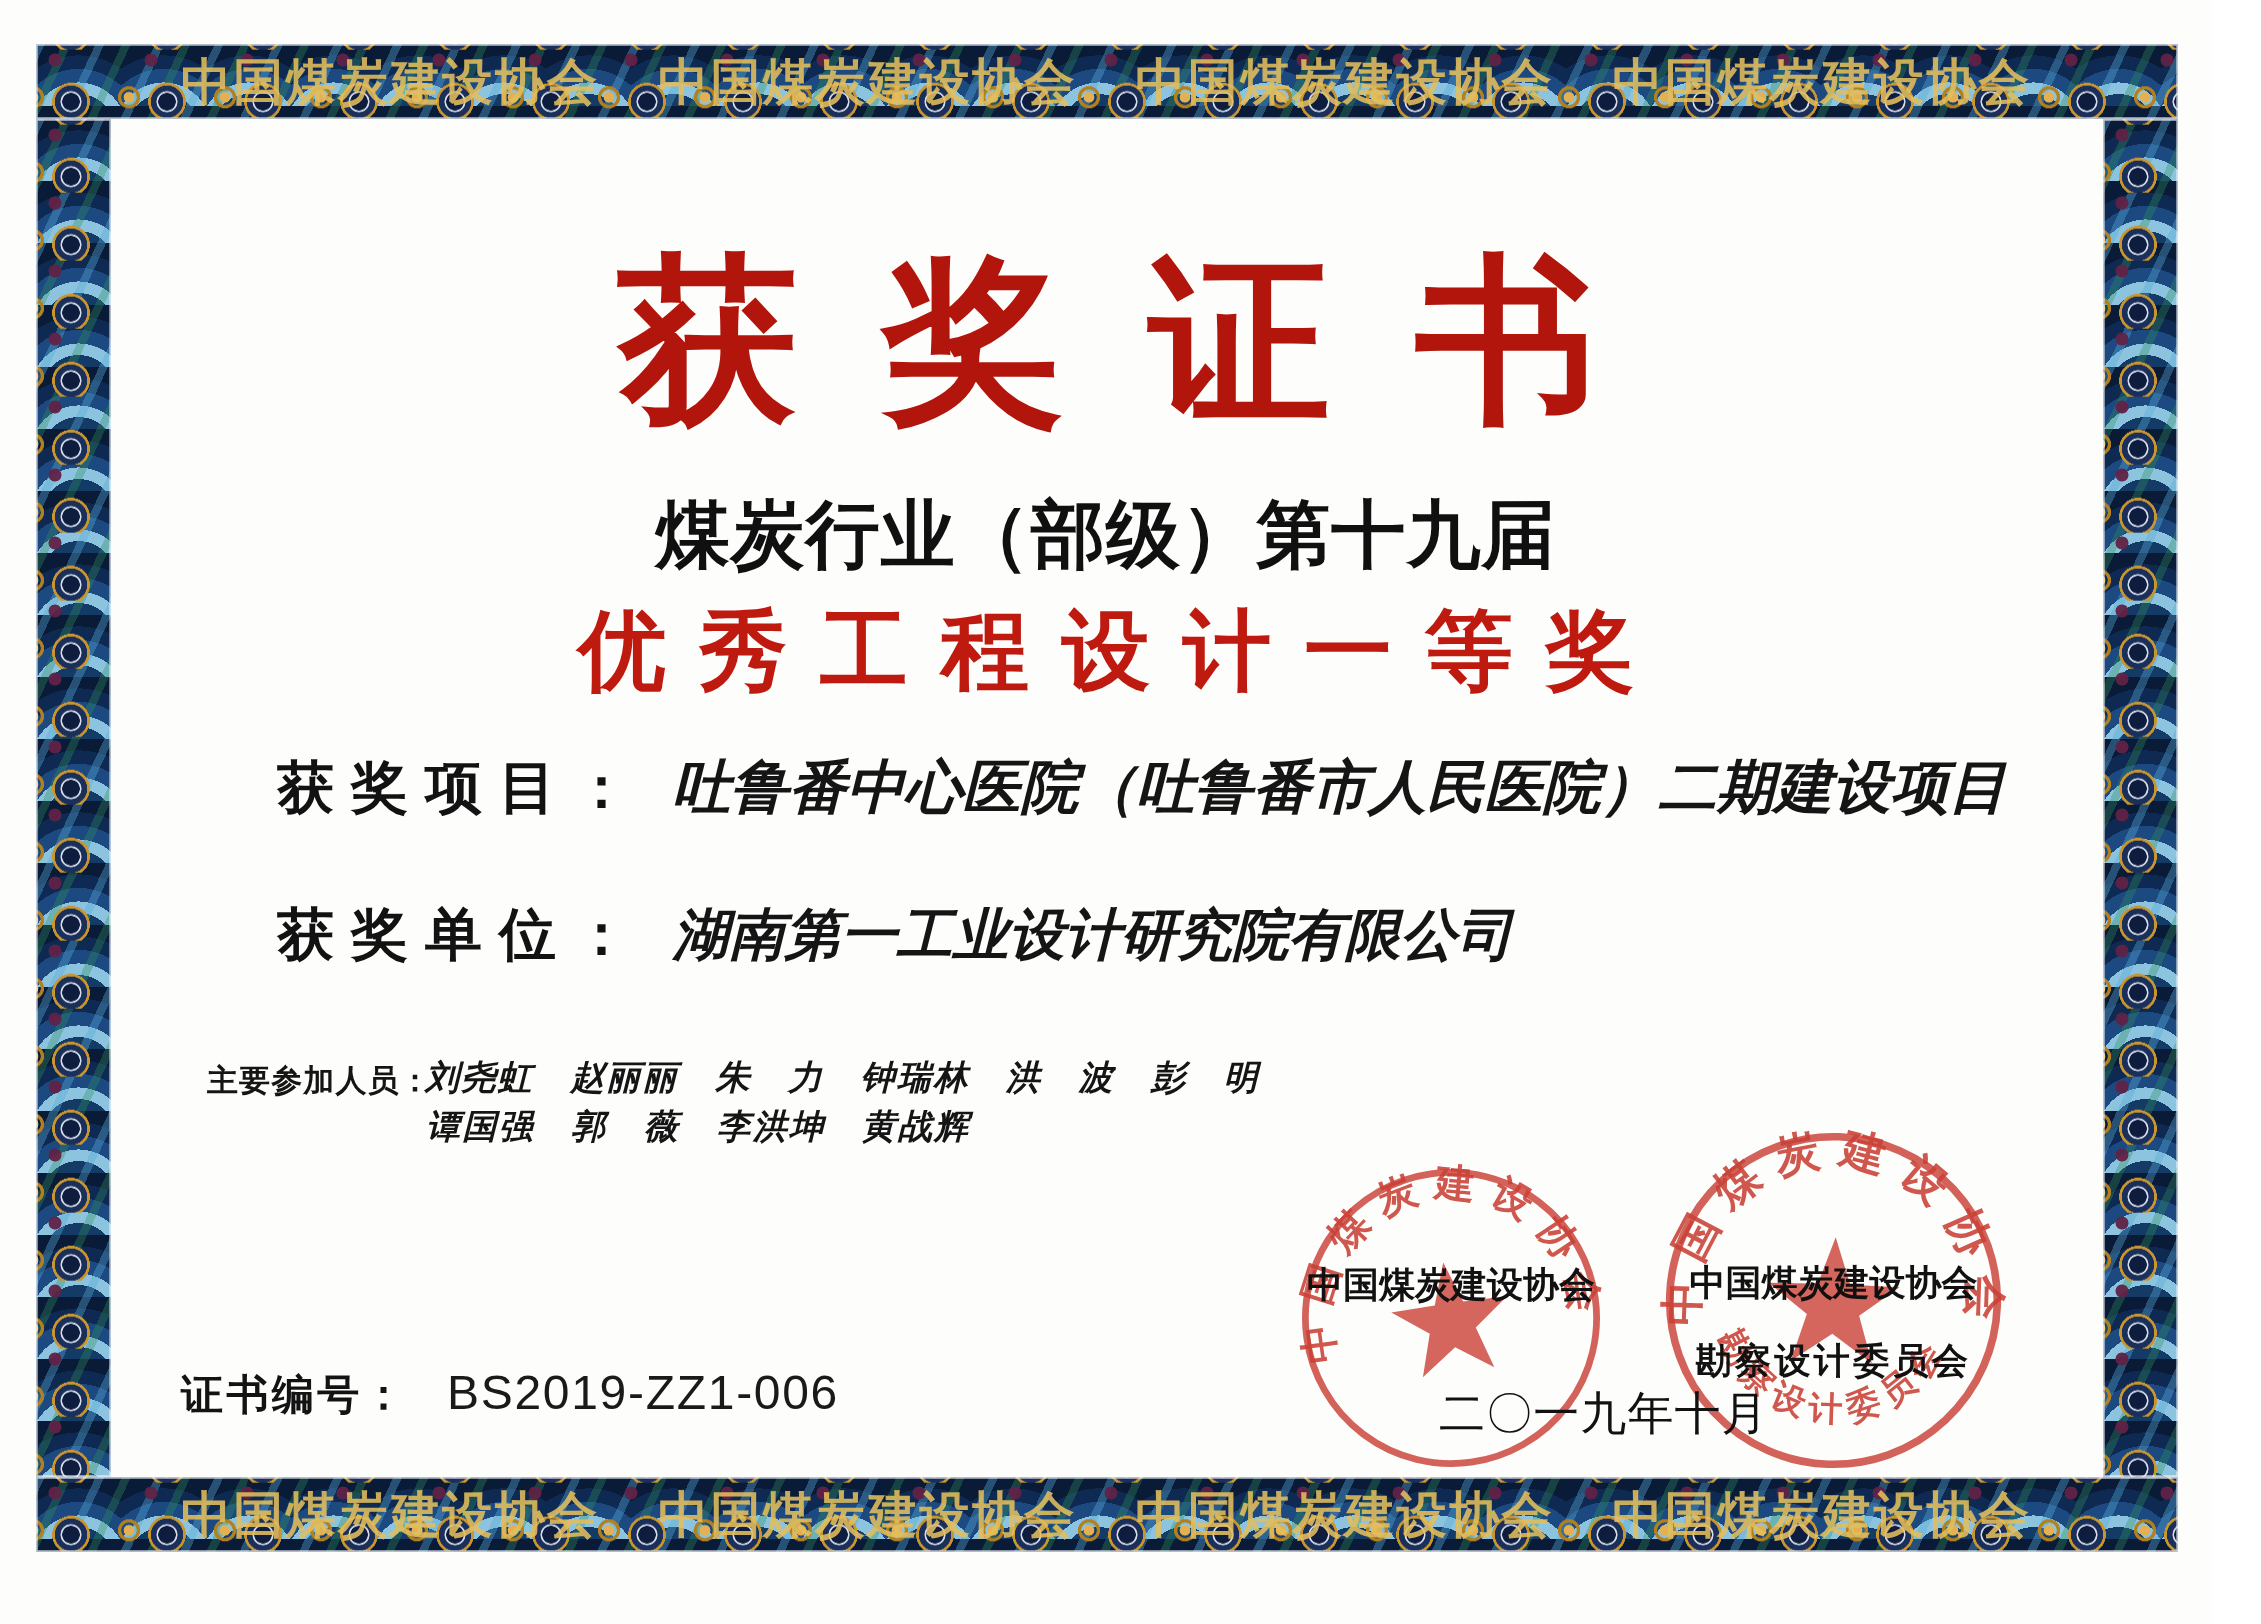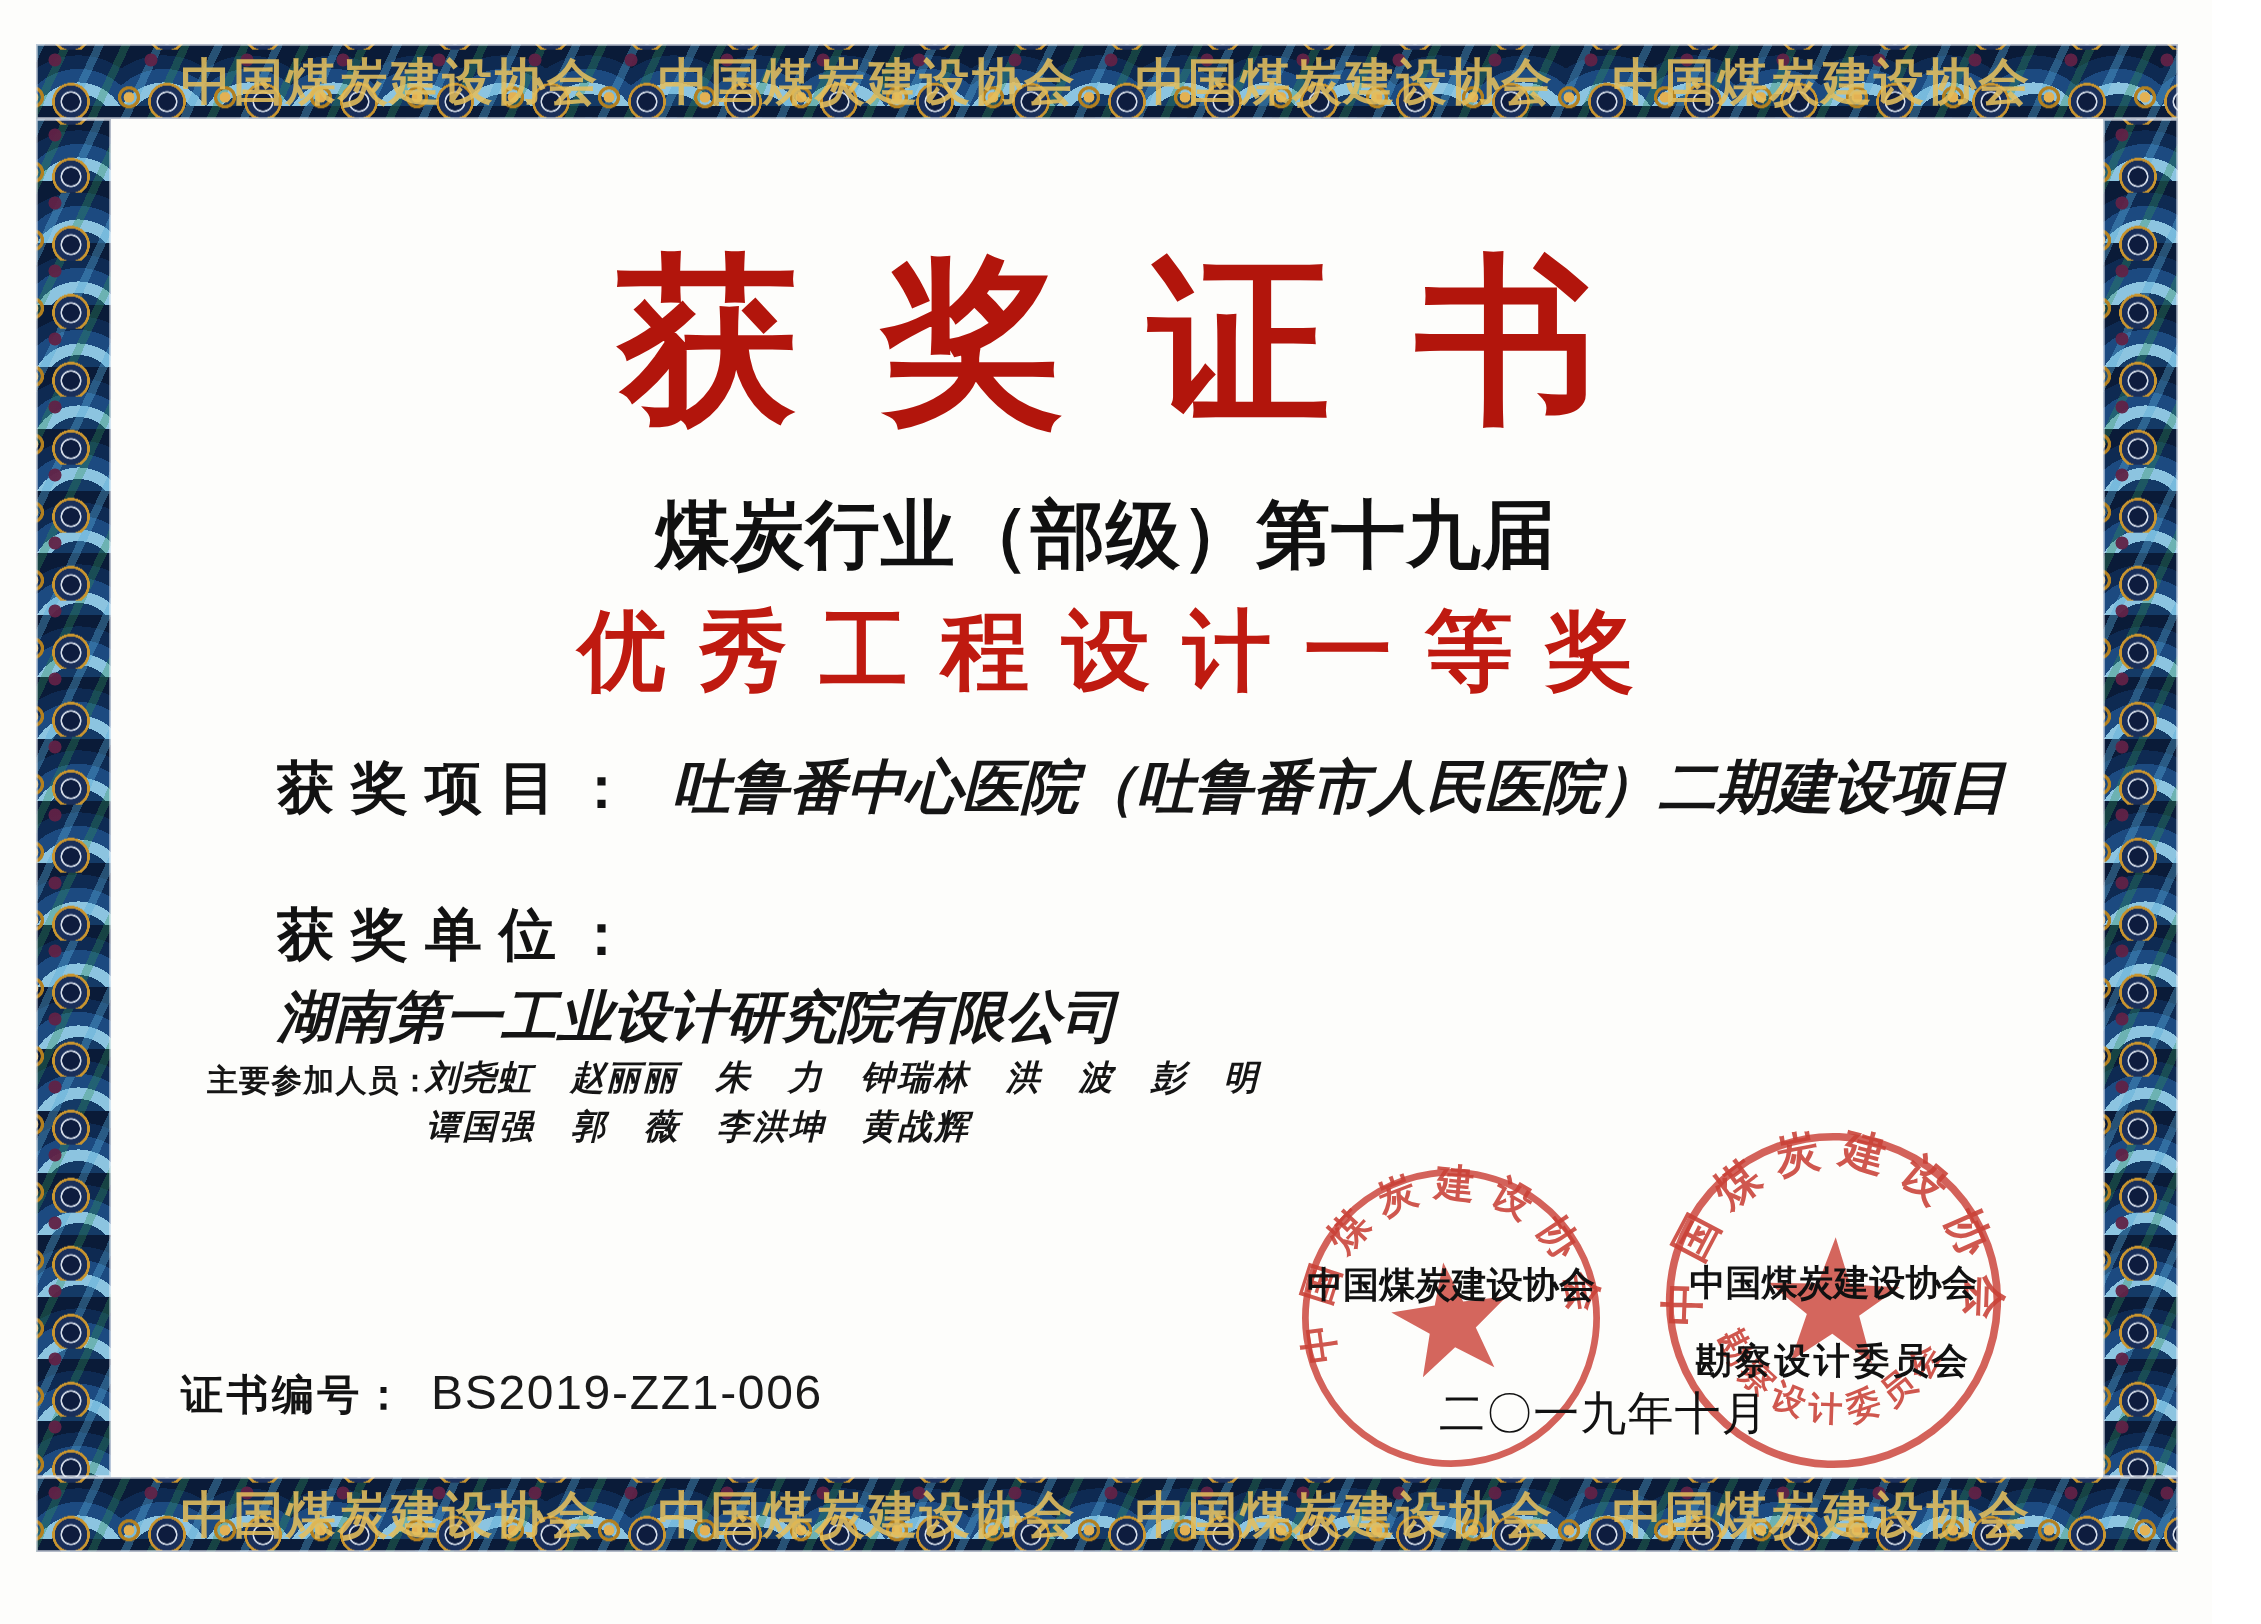--- a/index.html
+++ b/index.html
@@ -43,31 +43,31 @@
   #wm-bottom{top:1477px;}
 
   
   .center-line{position:absolute;left:0;width:100%;text-align:center;line-height:1;white-space:nowrap;}
   #title{top:252px;font-size:181px;font-weight:bold;color:#b2150c;letter-spacing:85px;margin-left:43px;}
   #subtitle{top:498px;font-size:74px;font-weight:bold;color:#101010;letter-spacing:1.1px;}
   #award-line{top:608px;font-size:88px;font-weight:bold;color:#bf1a10;letter-spacing:33px;margin-left:16.4px;}
 
   .field-row{position:absolute;left:277px;display:flex;align-items:baseline;gap:25.5px;line-height:1;white-space:nowrap;}
   #project-row{top:759px;}
-  #unit-row{top:906px;flex-direction:column;}
+  #unit-row{top:906px;}
   .field-label{font-size:57px;font-weight:bold;color:#121212;letter-spacing:17px;}
   .field-value{font-size:58px;font-style:italic;font-weight:600;color:#151515;letter-spacing:0;text-align:right;}
   #unit-row .field-value{font-size:56px;}
 
   #participants-label{position:absolute;left:207px;top:1065px;font-size:31px;font-weight:bold;color:#151515;line-height:1;letter-spacing:1.1px;white-space:nowrap;}
   .names-row{position:absolute;font-size:34px;font-style:italic;font-weight:700;color:#151515;line-height:1;letter-spacing:2.3px;white-space:nowrap;}
   #participants-row1{left:425px;top:1061px;}
   #participants-row2{left:426px;top:1110px;text-align:center;}
 
-  #certno-row{position:absolute;left:181px;top:1369px;display:flex;align-items:baseline;gap:23px;line-height:1;white-space:nowrap;}
+  #certno-row{position:absolute;left:181px;top:1369px;display:flex;align-items:baseline;gap:39px;line-height:1;white-space:nowrap;}
   #certno-label{font-size:42px;font-weight:bold;color:#131313;letter-spacing:3.4px;}
   #certno-value{font-family:"Liberation Sans","DejaVu Sans",sans-serif;font-size:48px;font-weight:500;color:#1a1a1a;letter-spacing:1.7px;}
 
   
   .seal{position:absolute;z-index:1;}
   #seal-left{left:1295px;top:1162px;width:312px;height:312px;transform:rotate(-8deg);}
   #seal-right{left:1658px;top:1125px;width:351px;height:351px;transform:rotate(2deg);}
   .seal text{font-family:"Liberation Serif","DejaVu Serif",serif;font-weight:bold;}
 
   .issuer{position:absolute;z-index:5;text-align:center;font-weight:bold;color:#111;line-height:1;white-space:nowrap;}

